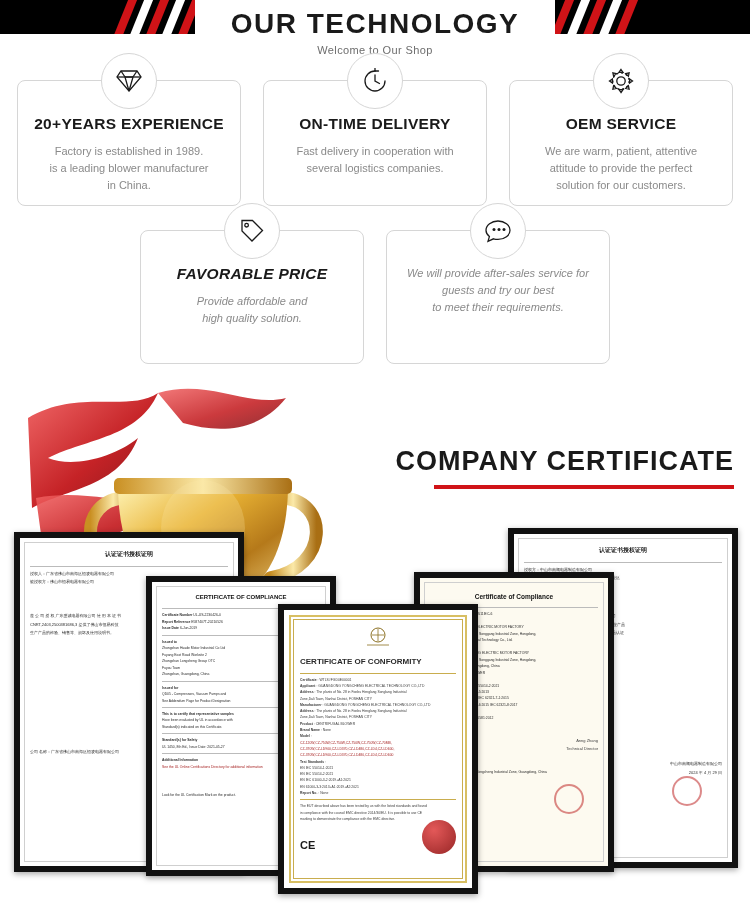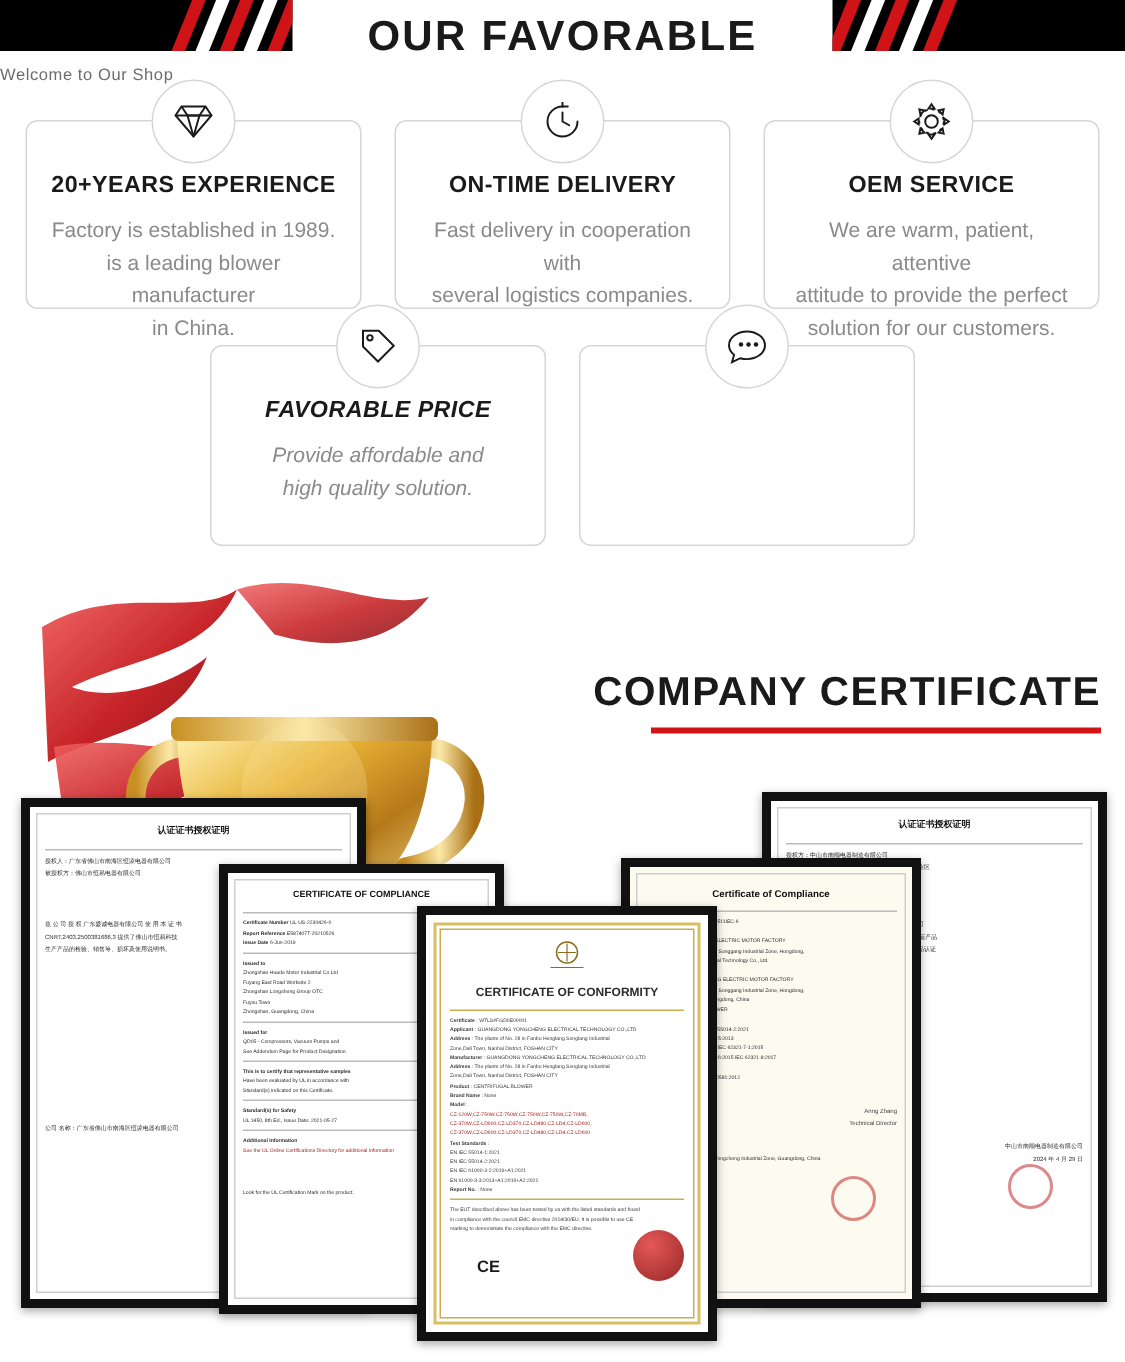--- a/index.html
+++ b/index.html
@@ -26,20 +26,21 @@
   }
   .band-stripe.w { background: #ffffff; }
   .title-main {
     position: absolute; top: 8px; left: 0; right: 0;
     text-align: center;
     font-size: 28px; font-weight: bold; letter-spacing: 1.5px;
     color: #1a1a1a;
   }
   .title-sub {
     position: absolute; top: 44px; left: 0; right: 0;
+    text-align: center;
     font-size: 11px; color: #6d6d6d; letter-spacing: .4px;
   }
 
   
   .adv-row { display: flex; justify-content: center; gap: 22px; }
   .adv-row.row1 { margin-top: 14px; padding: 0 14px; }
   .adv-row.row2 { margin-top: 24px; padding: 0 14px; font-style: italic; }
 
   .card {
     position: relative;
@@ -55,21 +56,21 @@
     width: 56px; height: 56px; border-radius: 50%;
     border: 1px solid #d6d6d6; background: #fff;
     display: flex; align-items: center; justify-content: center;
   }
   .icon-circle svg { display: block; }
   .card-title {
     font-size: 15.5px; font-weight: bold; color: #1a1a1a;
     letter-spacing: .3px; margin-bottom: 10px;
   }
   .card-desc {
-    font-size: 14px; color: #8a8a8a; line-height: 1.55;
+    font-size: 11px; color: #8a8a8a; line-height: 1.55;
     padding: 0 16px; white-space: pre-line;
   }
 
   
   .cert-section { position: relative; margin-top: 22px; height: 600px; }
 
   .trophy-wrap { position: absolute; left: 18px; top: -8px; width: 380px; height: 300px; }
   .cert-heading {
     position: absolute; right: 16px; top: 60px;
     text-align: center;
@@ -100,21 +101,21 @@
   .doc .dt2 { text-align: center; font-weight: bold; font-size: 5px; margin: 3px 0 4px; color: #111; }
   .doc .ln { display: block; white-space: pre-wrap; word-break: break-all; }
   .doc .hr { height: 1px; background: #bbb; margin: 3px 0; }
   .doc .red { color: #a51f1f; }
   .doc-cn { font-size: 4px; line-height: 2.1; }
 
   
   .ce-paper { background: #f2e199; position: relative; }
   .ce-paper .ce-border { position: absolute; inset: 5px; border: 2px solid #d8bf63; }
   .ce-paper .ce-border2 { position: absolute; inset: 9px; border: 1px solid #c9ad4e; }
-  .ce-title { text-align: center; font-weight: bold; font-size: 8px; color: #2a2a2a; }
+  .ce-title { font-weight: bold; font-size: 8px; color: #2a2a2a; }
   .ce-sm { font-size: 3.4px; color: #3a3a3a; line-height: 1.85; }
   .ce-seal {
     position: absolute; right: 16px; bottom: 34px;
     width: 34px; height: 34px; border-radius: 50%;
     background: radial-gradient(circle at 35% 30%, #e04646, #8c0e0e);
     opacity: .9;
   }
   .ce-mark { font-weight: bold; font-size: 11px; color: #1a1a1a; }
 
   .rohs { font-weight: bold; font-size: 9px; color: #111; letter-spacing: .5px; }
@@ -138,21 +139,21 @@
       <div class="band-stripe w" style="left:168px"></div>
       <div class="band-stripe" style="left:184px"></div>
     </div>
     <div class="header-band-right">
       <div class="band-stripe" style="left:2px"></div>
       <div class="band-stripe w" style="left:18px"></div>
       <div class="band-stripe" style="left:34px"></div>
       <div class="band-stripe w" style="left:50px"></div>
       <div class="band-stripe" style="left:66px"></div>
     </div>
-    <div class="title-main">OUR FAVORABLE</div>
+    <div class="title-main">OUR TECHNOLOGY</div>
     <div class="title-sub">Welcome to Our Shop</div>
   </div>
 
   <div class="adv-row row1">
 
     <div class="card">
       <div class="icon-circle">
         <svg width="26" height="24" viewBox="0 0 26 24">
           <g fill="none" stroke="#1a1a1a" stroke-width="1.3">
             <path d="M5 2 L21 2 L25 8 L13 22 L1 8 Z"></path>
@@ -230,20 +231,23 @@
       <div class="icon-circle">
         <svg width="26" height="24" viewBox="0 0 26 24">
           <g fill="none" stroke="#1a1a1a" stroke-width="1.3">
             <path d="M13 2 C19.6 2 25 6.1 25 11.2 C25 16.3 19.6 20.4 13 20.4 C11.4 20.4 9.9 20.2 8.5 19.8 L3 22.4 L4.4 17.6 C2.3 15.9 1 13.7 1 11.2 C1 6.1 6.4 2 13 2 Z"></path>
             <circle cx="9" cy="10.6" r="1.5" fill="#1a1a1a" stroke="none"></circle>
             <circle cx="14" cy="10.6" r="1.5" fill="#1a1a1a" stroke="none"></circle>
             <circle cx="19" cy="10.6" r="1.5" fill="#1a1a1a" stroke="none"></circle>
           </g>
         </svg>
       </div>
+      <div class="card-desc">We will provide after-sales service for
+guests and try our best
+to meet their requirements.</div>
     </div>
 
   </div>
 
   <div class="cert-section">
 
     <div class="trophy-wrap">
       <svg width="380" height="300" viewBox="0 0 380 300">
         <defs>
           <linearGradient id="gold" x1="0" y1="0" x2="1" y2="1">
@@ -373,21 +377,21 @@
             <span class="ln" style="white-space:pre-line">EN IEC 55014-1:2021
 EN IEC 55014-2:2021
 EN IEC 61000-3-2:2019+A1:2021
 EN 61000-3-3:2013+A1:2019+A2:2021</span>
             <span class="ln"><b>Report No.</b> : <span>None</span></span>
             <div class="hr" style="background:#c9ad4e"></div>
             <span class="ln" style="white-space:pre-line">The EUT described above has been tested by us with the listed standards and found
 in compliance with the council EMC directive 2014/30/EU. It is possible to use CE
 marking to demonstrate the compliance with the EMC directive.</span>
           </div>
-          <div style="position:absolute; left:18px; bottom:16px" class="ce-mark">CE</div>
+          <div style="position:absolute; left:0; bottom:16px" class="ce-mark">CE</div>
         </div>
         <div class="ce-seal"></div>
       </div>
     </div>
 
     <div class="frame f4">
       <div class="paper" style="background:#fdfaf0">
         <div class="inner-border"></div>
         <div class="doc">
           <div class="dt2" style="font-size:6.5px">Certificate of Compliance</div>

